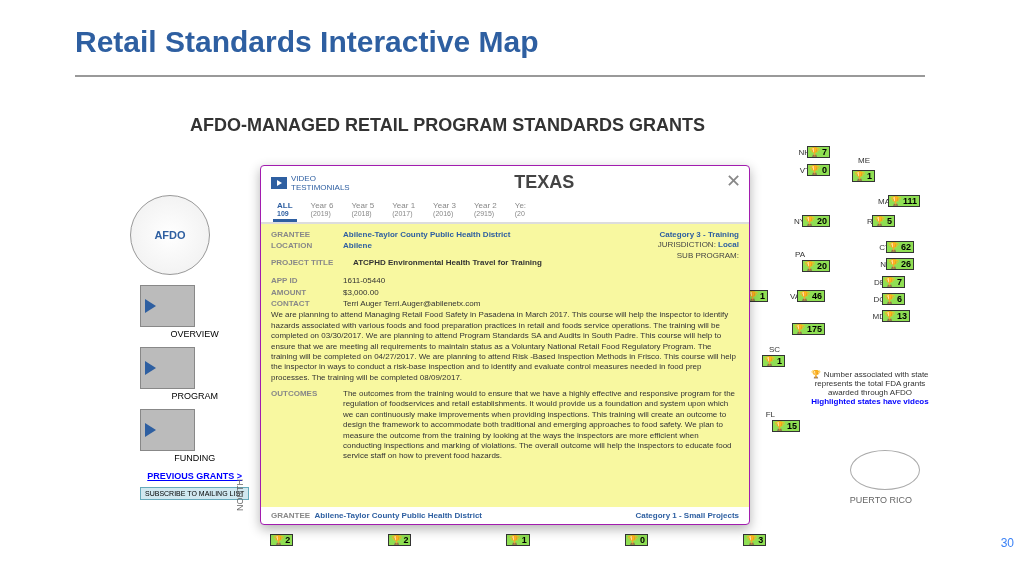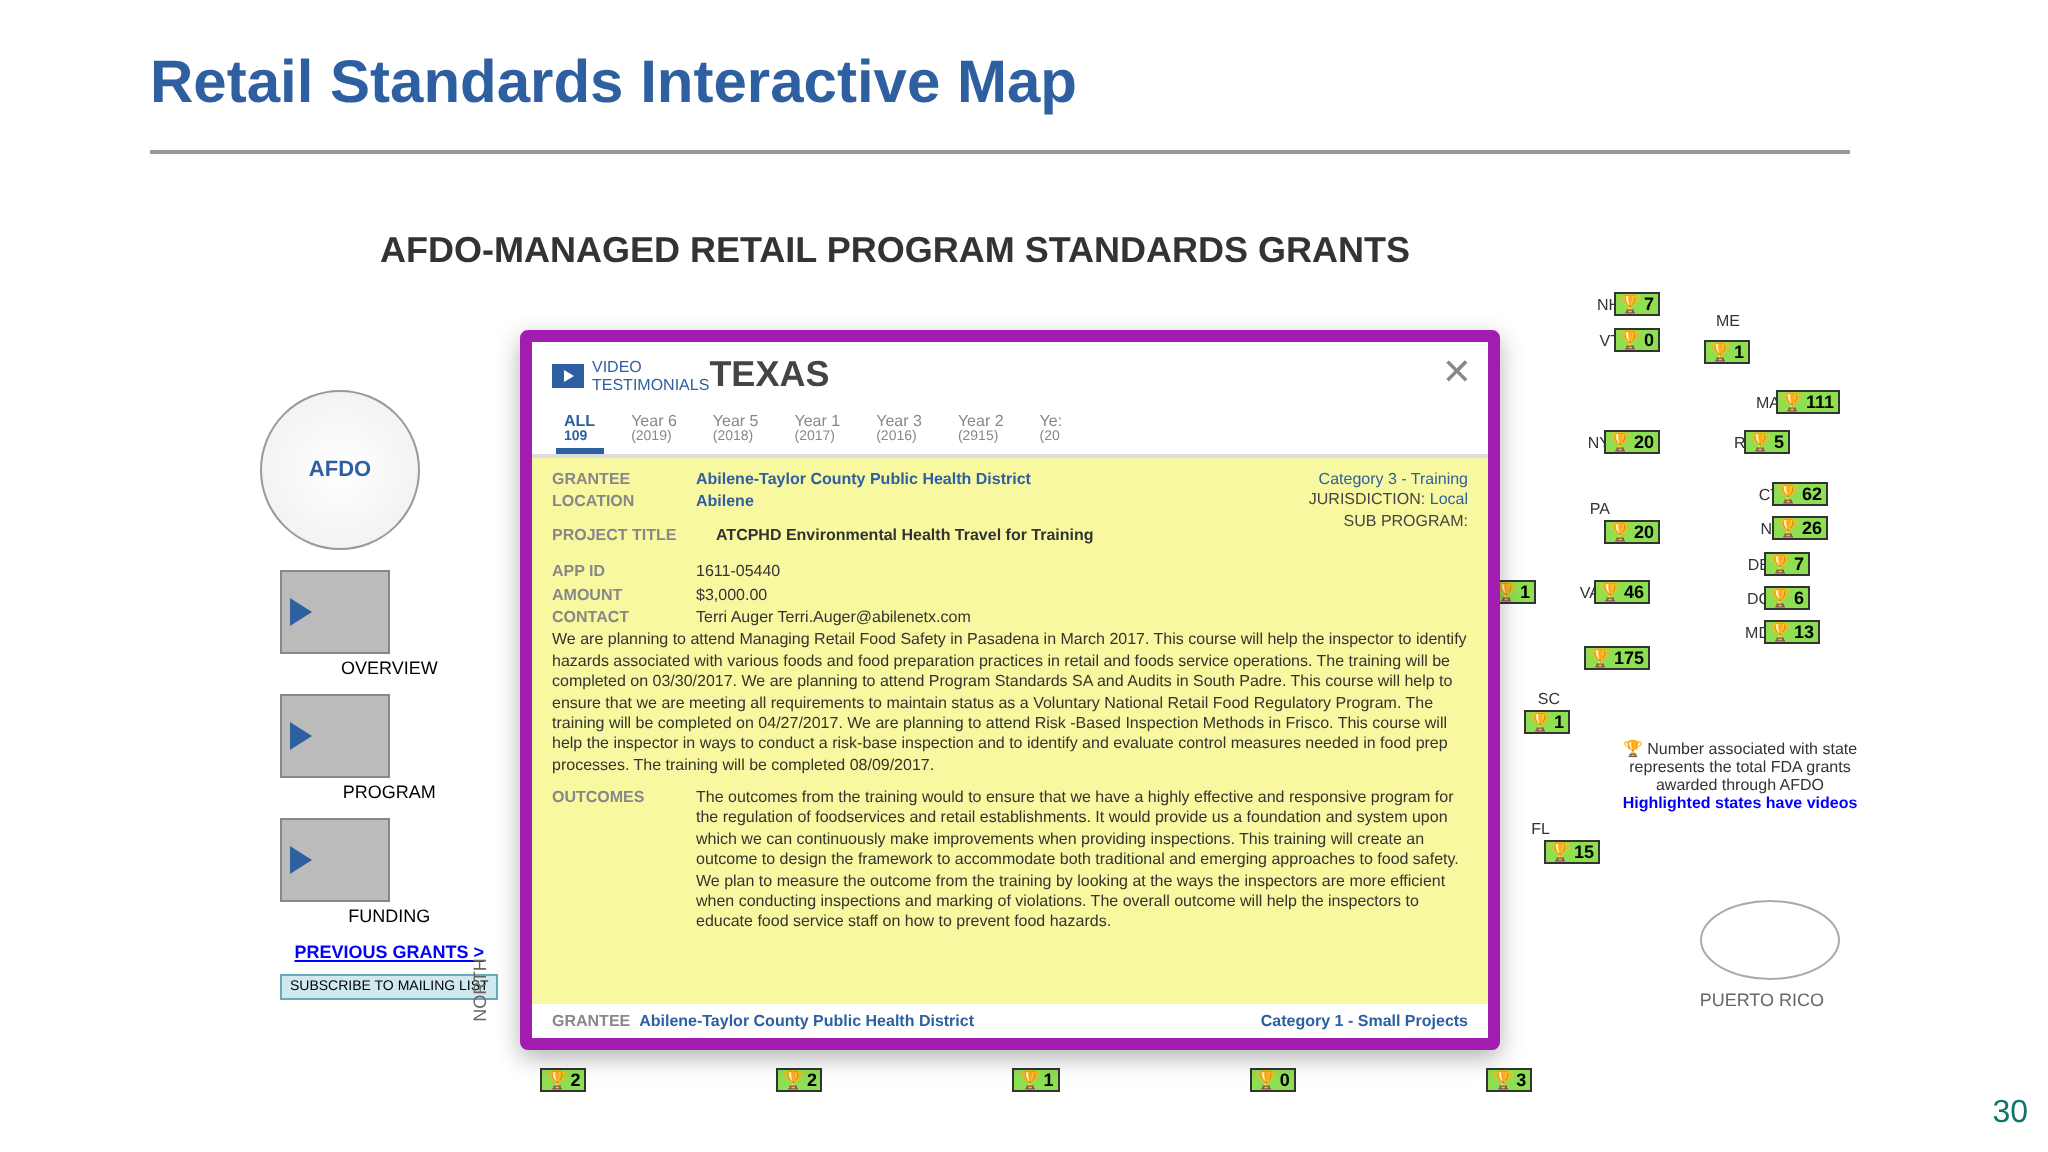--- a/index.html
+++ b/index.html
@@ -1,51 +1,51 @@
 <!DOCTYPE html>
 <html><head>
 <meta charset="utf-8">
 <style>
 *{margin:0;padding:0;box-sizing:border-box;font-family:Arial,Helvetica,sans-serif}
 body{background:#fff;width:1024px;height:576px;position:relative;overflow:hidden}
 .slide-title{position:absolute;left:75px;top:25px;font-size:30px;font-weight:bold;color:#2e5fa1}
 .hr{position:absolute;left:75px;top:75px;width:850px;height:2px;background:#999}
-.page-num{position:absolute;right:10px;bottom:10px;color:#0f766e;font-size:16px}
+.page-num{position:absolute;right:10px;bottom:26px;color:#3b82f6;font-size:12px}
 .subtitle{position:absolute;left:190px;top:115px;font-size:18px;font-weight:bold;color:#333}
 .logo{position:absolute;left:130px;top:195px;width:80px;height:80px;border:1px solid #999;border-radius:50%;background:radial-gradient(#fff,#eee);display:flex;align-items:center;justify-content:center;font-size:11px;font-weight:bold;color:#2e5fa1}
 .side-thumbs{position:absolute;left:140px;top:285px;display:flex;flex-direction:column;gap:2px;font-size:9px;text-align:center}
 .thumb{width:55px;height:42px;background:#bbb;position:relative;border:1px solid #888}
 .thumb::after{content:'';position:absolute;left:4px;top:50%;transform:translateY(-50%);width:0;height:0;border-top:7px solid transparent;border-bottom:7px solid transparent;border-left:11px solid #2e5fa1}
 .side-thumbs a{color:#00f;font-size:9px;text-decoration:underline;font-weight:bold;margin-top:6px}
 .subscribe{background:#d0e8f0;border:1px solid #6ab;font-size:7px;padding:2px 4px;margin-top:4px}
 .map-area{position:absolute;left:210px;top:140px;width:720px;height:410px}
 .state-badge{position:absolute;background:#8fdf53;border:1px solid #333;font-size:9px;font-weight:bold;padding:0 2px;display:flex;align-items:center;gap:1px}
 .trophy{font-size:9px}
 .state-lbl{position:absolute;font-size:8px;color:#333}
 .legend{position:absolute;right:-10px;top:230px;width:140px;font-size:8px;color:#333;text-align:center}
 .legend b{color:#00f}
 .vt-text{transform:rotate(-90deg);transform-origin:center;font-size:9px;color:#666}
-.popup{position:absolute;left:260px;top:165px;width:490px;height:360px;background:#fff;border:6px solid #a21caf;border-radius:4px;box-shadow:0 4px 12px rgba(0,0,0,.3);display:flex;flex-direction:column;z-index:10}
+.popup{position:absolute;left:260px;top:165px;width:490px;height:360px;background:#fff;border:1px solid #a21caf;border-radius:4px;box-shadow:0 4px 12px rgba(0,0,0,.3);display:flex;flex-direction:column;z-index:10}
 .popup-head{display:flex;align-items:center;padding:6px 10px;position:relative}
 .video-test{display:flex;align-items:center;gap:4px;font-size:8px;color:#2e5fa1}
 .video-test .play{width:16px;height:12px;background:#2e5fa1;display:flex;align-items:center;justify-content:center}
 .video-test .play::after{content:'';width:0;height:0;border-top:3px solid transparent;border-bottom:3px solid transparent;border-left:5px solid #fff}
-.popup-title{flex:1;font-weight:bold;font-size:18px;color:#444}
+.popup-title{flex:1;text-align:center;font-weight:bold;font-size:18px;color:#444}
 .close{position:absolute;right:8px;top:4px;font-size:18px;color:#888;cursor:pointer}
 .tabs{display:flex;gap:10px;padding:0 12px;border-bottom:2px solid #ddd;font-size:8px;color:#888}
 .tab{text-align:left;padding:2px 4px}
 .tab.active{color:#2e5fa1;font-weight:bold;border-bottom:3px solid #2e5fa1}
 .tab .sub{font-size:7px;display:block}
 .details{flex:1;overflow:hidden;background:#f8f8a0;padding:6px 10px;font-size:8px;color:#444;line-height:1.3}
 .row{display:flex;margin-bottom:1px}
 .lbl{color:#888;font-weight:bold;min-width:72px}
 .val{color:#2e5fa1;font-weight:bold}
 .txt{flex:1;color:#333}
 .right-col{position:absolute;right:10px;top:6px;text-align:right;font-size:8px}
-.right-col .cat{color:#2e5fa1;font-weight:normal}
+.right-col .cat{color:#2e5fa1;font-weight:bold}
 .foot-row{padding:4px 10px;font-size:8px;display:flex;justify-content:space-between;color:#888}
 .pr{position:absolute;right:10px;bottom:60px;width:70px;height:40px;border:1px solid #aaa;border-radius:50%;background:#fff}
 .pr-lbl{position:absolute;right:18px;bottom:45px;font-size:9px;color:#666}
 .bottom-badges{position:absolute;bottom:4px;left:60px;display:flex;gap:95px}
 </style>
 </head>
 <body>
 
 <div class="slide-title">Retail Standards Interactive Map</div>
 <div class="hr"></div>

